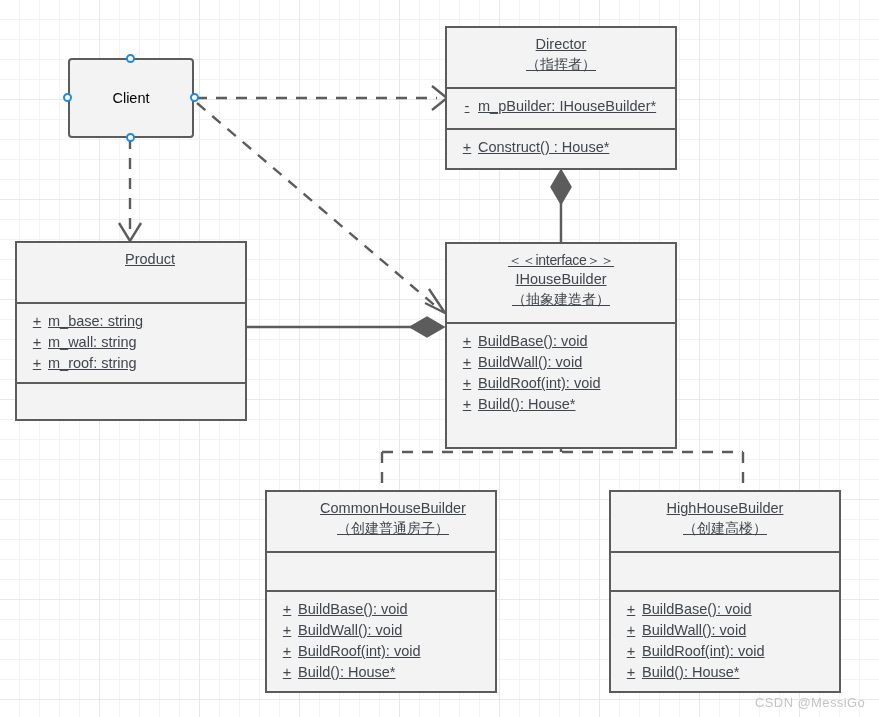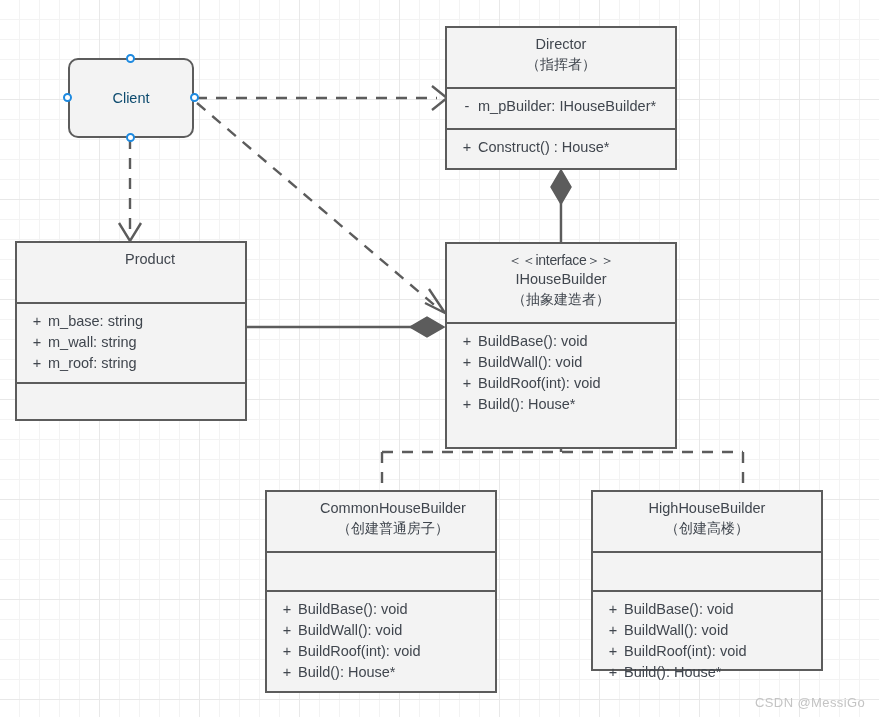--- a/index.html
+++ b/index.html
@@ -33,20 +33,21 @@
     pointer-events: none;
   }
 
   
   .uml-class {
     position: absolute;
     box-sizing: border-box;
     border: 2px solid #5c5c5c;
     background: #f3f3f3;
     color: #40464e;
+    text-decoration: underline;
   }
   .uml-head {
     box-sizing: border-box;
     text-align: center;
     padding: 7px 6px 8px 6px;
     line-height: 1.36;
     font-size: 14.5px;
   }
   .uml-head .stereotype { display: block; font-size: 14px; letter-spacing: -0.3px; }
   .uml-head .cname { display: block; }
@@ -74,23 +75,23 @@
     flex: 0 0 auto;
     margin-left: 9px;
   }
   .uml-row .sig { flex: 1 1 auto; }
 
   
   .client-node {
     position: absolute;
     box-sizing: border-box;
     border: 2px solid #5c5c5c;
-    border-radius: 10px;
+    border-radius: 4px;
     background: #f3f3f3;
-    color: #0c4a6e;
+    color: #000000;
     display: flex;
     align-items: center;
     justify-content: center;
     font-size: 14.5px;
   }
   .port {
     position: absolute;
     width: 9px;
     height: 9px;
     border-radius: 50%;
@@ -254,21 +255,21 @@
         <span class="vis">+</span>
         <span class="sig">BuildRoof(int): void</span>
       </div>
       <div class="uml-row">
         <span class="vis">+</span>
         <span class="sig">Build(): House*</span>
       </div>
     </div>
   </div>
 
-  <div class="uml-class" style="left:591px; top:490px; width:232px; height:181px;">
+  <div class="uml-class" style="left:609px; top:490px; width:232px; height:203px;">
     <div class="uml-head" style="height:59px;">
       <span class="cname">HighHouseBuilder</span>
       <span class="sub">（创建高楼）</span>
     </div>
     <div class="uml-sep"></div>
     <div class="uml-section" style="height:37px;"></div>
     <div class="uml-sep"></div>
     <div class="uml-section" style="height:101px;">
       <div class="uml-row">
         <span class="vis">+</span>

